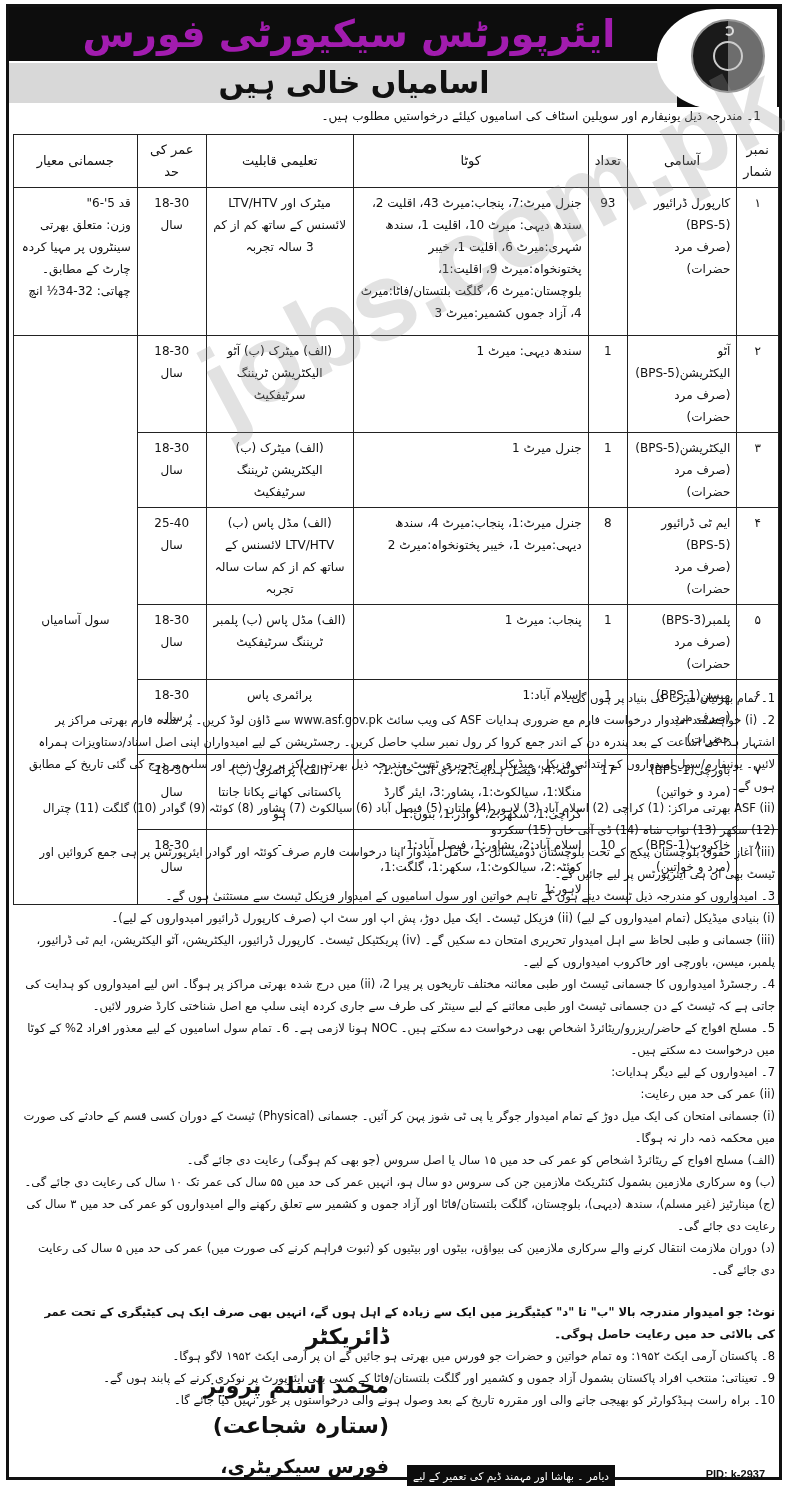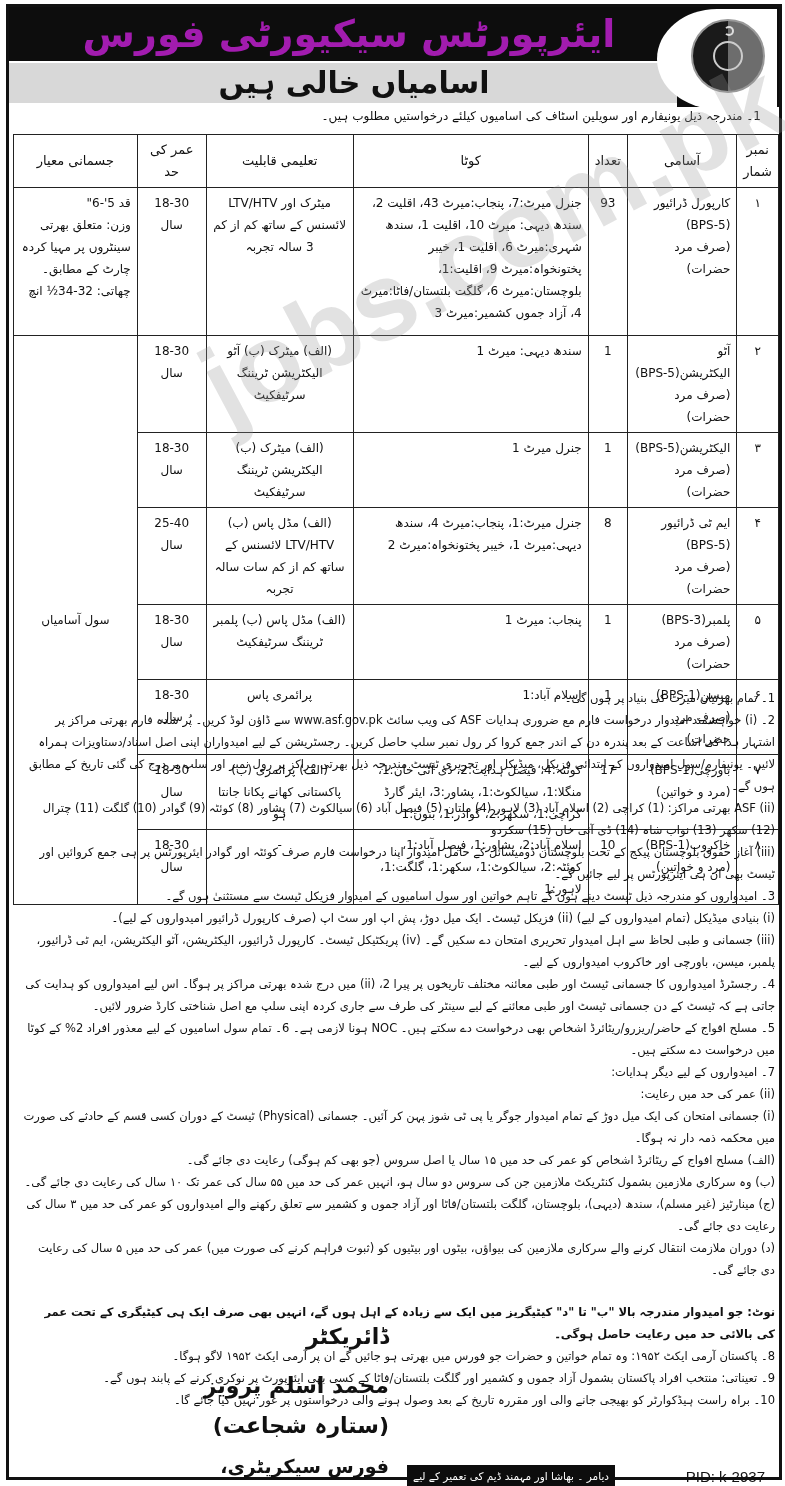--- a/index.html
+++ b/index.html
@@ -33,21 +33,21 @@
 
   .notes { position: absolute; left: 14px; top: 680px; width: 752px; direction: rtl; font-size: 11.5px; line-height: 22px; }
   .notes p { margin: 0; }
   .notes .bold { font-weight: bold; margin-top: 20px; }
 
   .sign { position: absolute; left: 150px; top: 1312px; direction: rtl; text-align: right; width: 230px; font-weight: bold; }
   .sign .s1 { font-size: 22px; line-height: 36px; }
   .sign .s2 { font-size: 22px; line-height: 40px; margin-top: 11px; }
   .sign .s3 { font-size: 19px; line-height: 40px; }
   .dam { position: absolute; left: 398px; top: 1458px; width: 208px; height: 22px; background: #0d0d0d; color: #fff; font-size: 10.5px; text-align: center; line-height: 22px; direction: rtl; }
-  .pid { position: absolute; right: 14px; top: 1461px; font-size: 15px; font-weight: normal; font-family: "Liberation Sans", sans-serif; }
+  .pid { position: absolute; right: 14px; top: 1461px; font-size: 11px; font-weight: bold; font-family: "Liberation Sans", sans-serif; }
 </style>
 </head>
 <body>
 
 <div class="frame">
 
   <div class="header-black"></div>
   <div class="header-title">ایئرپورٹس سیکیورٹی فورس</div>
   <div class="header-grey"></div>
   <div class="header-sub">اسامیاں خالی ہیں</div>

